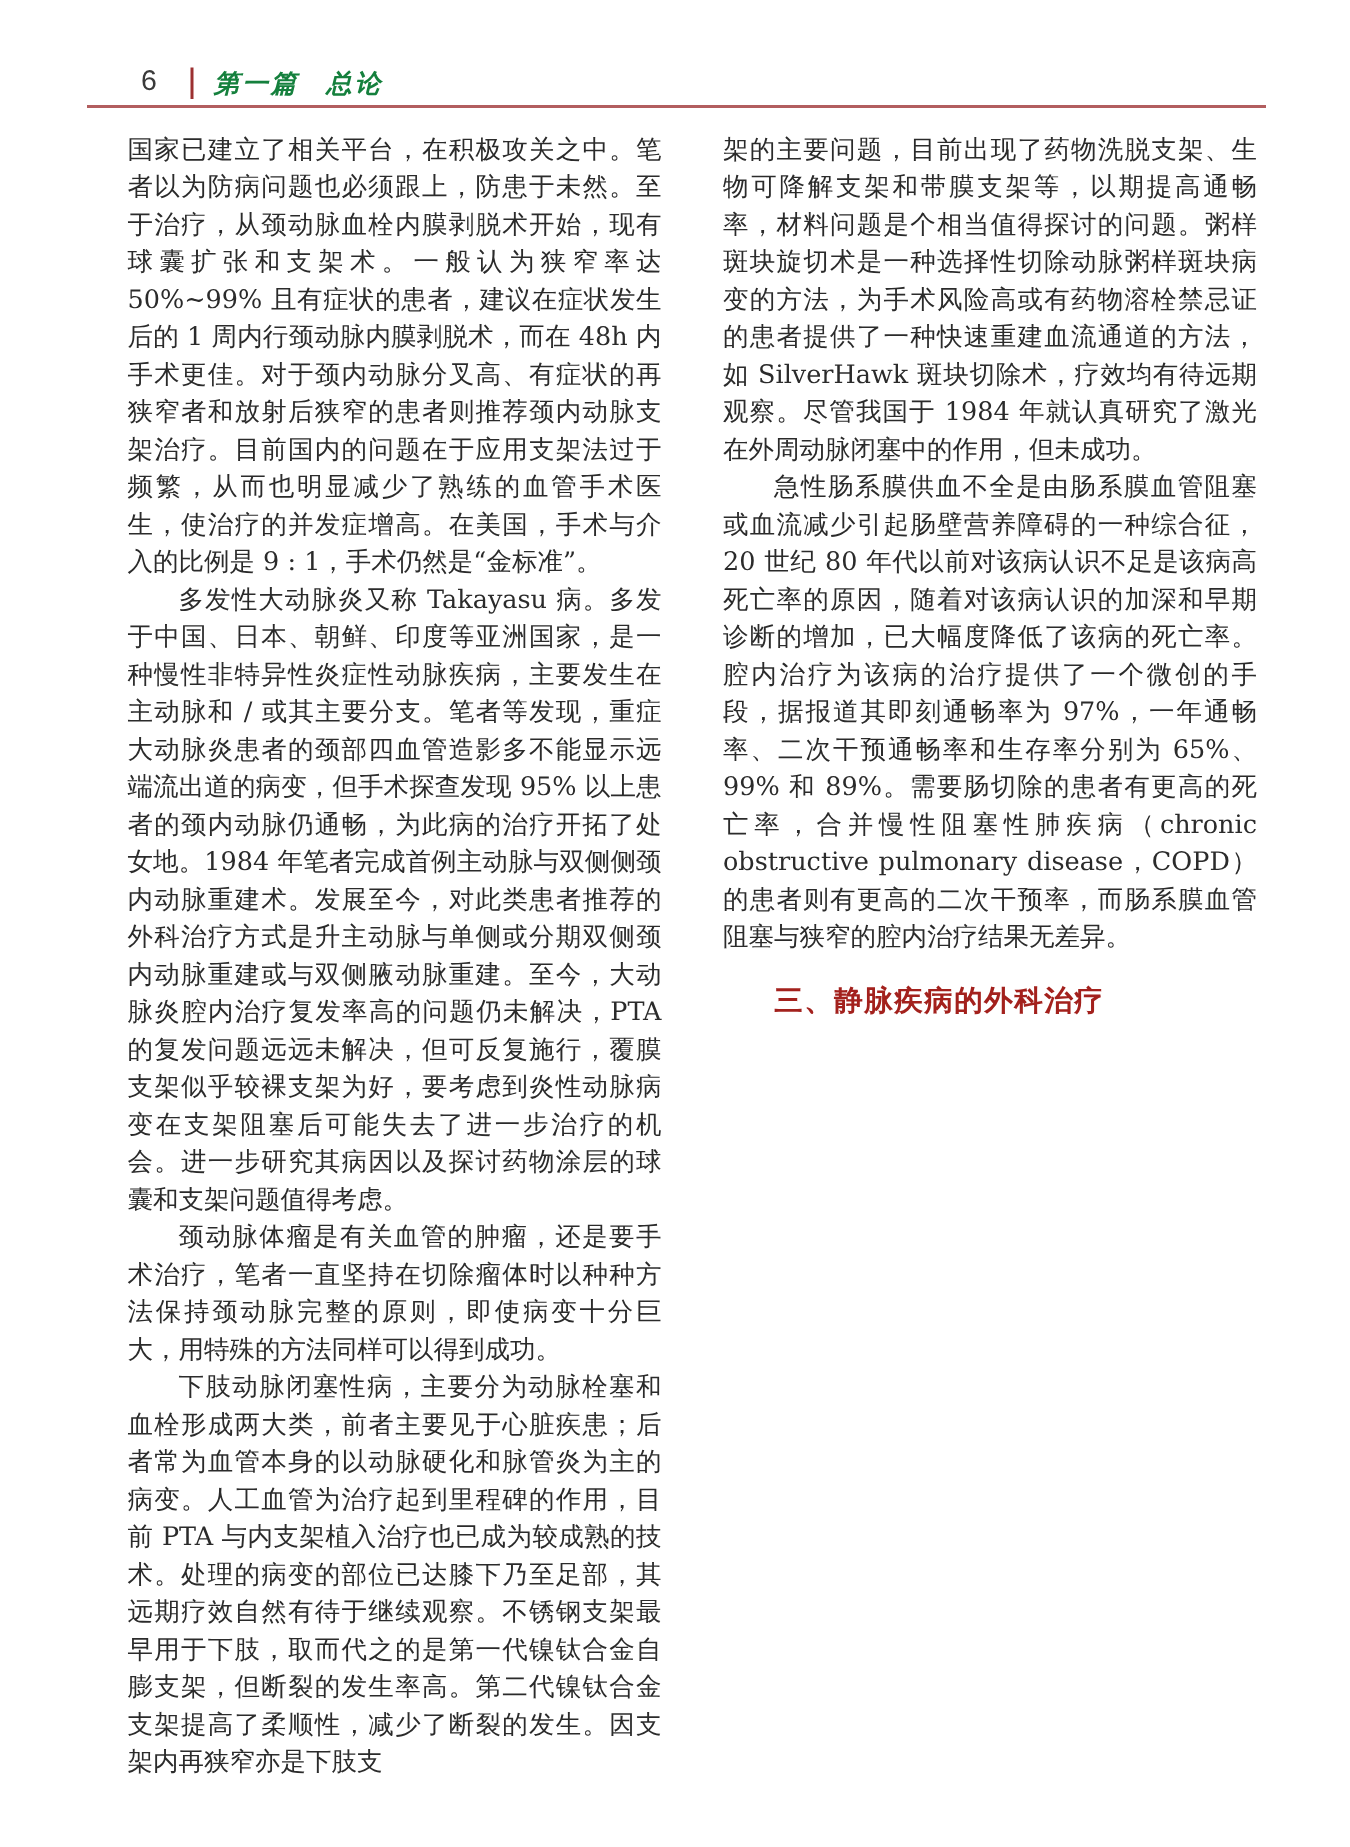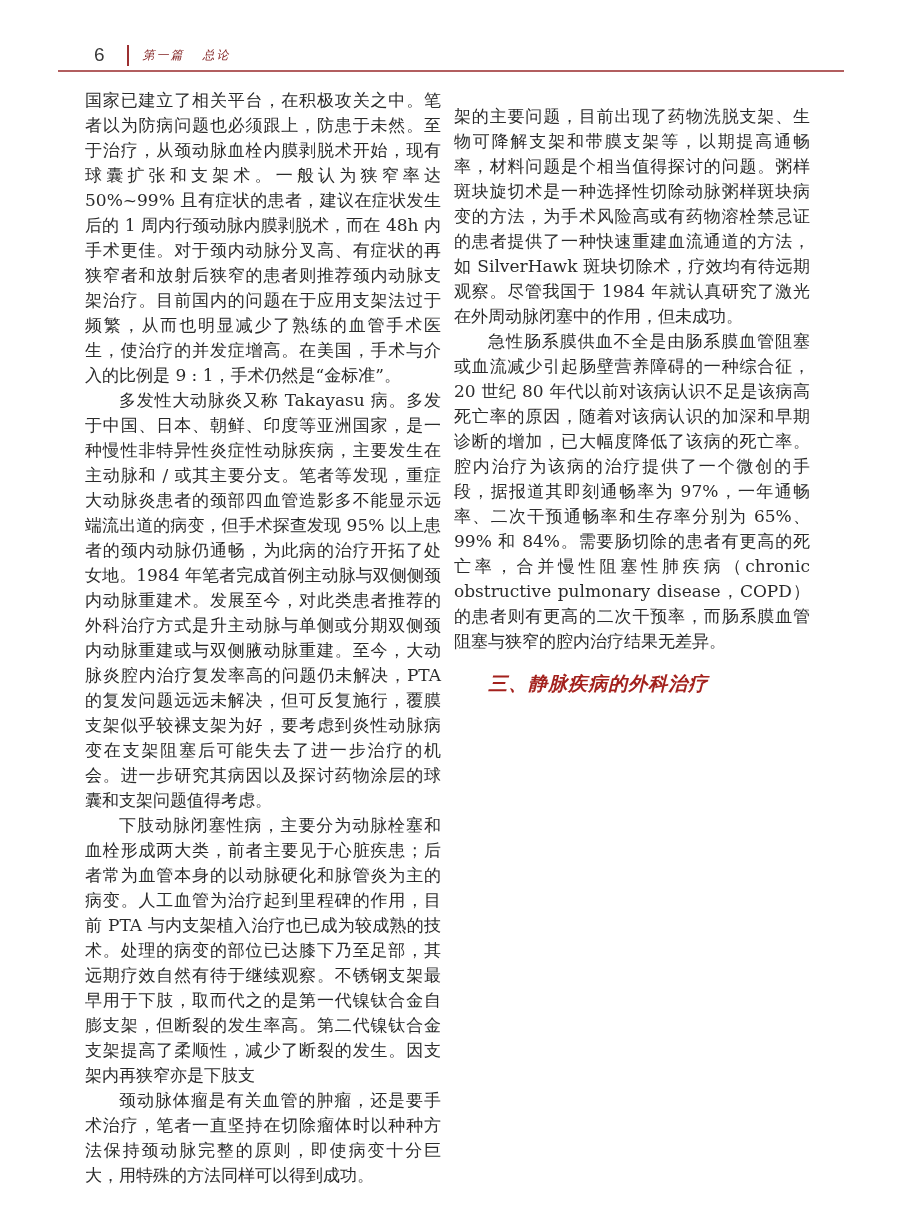--- a/index.html
+++ b/index.html
@@ -34,23 +34,23 @@
   #head-divider {
     display: inline-block;
     width: 2px;
     height: 21px;
     background: #9c3031;
     margin: 0 14px 0 22px;
   }
   .head-label {
     font-family: "DejaVu Serif", serif;
     font-style: italic;
-    font-weight: normal;
-    font-size: 12px;
-    color: #7f1d1d;
+    font-weight: bold;
+    font-size: 17px;
+    color: #15803d;
     letter-spacing: 2px;
   }
   #head-part { margin-right: 18px; }
   #head-rule {
     position: absolute;
     left: 58px;
     top: 70px;
     width: 786px;
     height: 2px;
     background: #b25e5f;
@@ -60,58 +60,57 @@
     position: absolute;
     top: 88px;
     width: 356px;
     font-size: 17px;
     line-height: 25px;
     color: #2b2b2b;
     text-align: justify;
     text-justify: inter-ideograph;
   }
   #column-left  { left: 85px;  }
-  #column-right { left: 454px; margin-top: 16px; }
+  #column-right { left: 482px; }
   .para {
     margin: 0;
     text-indent: 0;
   }
   .para.indent { text-indent: 2em; }
   
   #section-heading {
     font-family: "Liberation Sans", sans-serif;
     font-weight: bold;
     font-size: 19px;
     color: #a3211d;
     margin: 17px 0 15px 0;
     text-indent: 1.8em;
     letter-spacing: 1px;
     text-align: left;
-    font-style: italic;
   }
 </style>
 </head>
 <body>
 
 <div id="page">
 
   <div id="running-head">
     <span id="page-number">6</span>
     <span id="head-divider"></span>
     <span id="head-part" class="head-label">第一篇</span>
     <span id="head-title" class="head-label">总论</span>
   </div>
   <div id="head-rule"></div>
 
   <div id="column-left" class="column">
     <p class="para">国家已建立了相关平台，在积极攻关之中。笔者以为防病问题也必须跟上，防患于未然。至于治疗，从颈动脉血栓内膜剥脱术开始，现有球囊扩张和支架术。一般认为狭窄率达 50%~99% 且有症状的患者，建议在症状发生后的 1 周内行颈动脉内膜剥脱术，而在 48h 内手术更佳。对于颈内动脉分叉高、有症状的再狭窄者和放射后狭窄的患者则推荐颈内动脉支架治疗。目前国内的问题在于应用支架法过于频繁，从而也明显减少了熟练的血管手术医生，使治疗的并发症增高。在美国，手术与介入的比例是 9 : 1，手术仍然是“金标准”。</p>
     <p class="para indent">多发性大动脉炎又称 Takayasu 病。多发于中国、日本、朝鲜、印度等亚洲国家，是一种慢性非特异性炎症性动脉疾病，主要发生在主动脉和 / 或其主要分支。笔者等发现，重症大动脉炎患者的颈部四血管造影多不能显示远端流出道的病变，但手术探查发现 95% 以上患者的颈内动脉仍通畅，为此病的治疗开拓了处女地。1984 年笔者完成首例主动脉与双侧侧颈内动脉重建术。发展至今，对此类患者推荐的外科治疗方式是升主动脉与单侧或分期双侧颈内动脉重建或与双侧腋动脉重建。至今，大动脉炎腔内治疗复发率高的问题仍未解决，PTA 的复发问题远远未解决，但可反复施行，覆膜支架似乎较裸支架为好，要考虑到炎性动脉病变在支架阻塞后可能失去了进一步治疗的机会。进一步研究其病因以及探讨药物涂层的球囊和支架问题值得考虑。</p>
+    <p class="para indent">颈动脉体瘤是有关血管的肿瘤，还是要手术治疗，笔者一直坚持在切除瘤体时以种种方法保持颈动脉完整的原则，即使病变十分巨大，用特殊的方法同样可以得到成功。</p>
     <p class="para indent">下肢动脉闭塞性病，主要分为动脉栓塞和血栓形成两大类，前者主要见于心脏疾患；后者常为血管本身的以动脉硬化和脉管炎为主的病变。人工血管为治疗起到里程碑的作用，目前 PTA 与内支架植入治疗也已成为较成熟的技术。处理的病变的部位已达膝下乃至足部，其远期疗效自然有待于继续观察。不锈钢支架最早用于下肢，取而代之的是第一代镍钛合金自膨支架，但断裂的发生率高。第二代镍钛合金支架提高了柔顺性，减少了断裂的发生。因支架内再狭窄亦是下肢支</p>
-    <p class="para indent">颈动脉体瘤是有关血管的肿瘤，还是要手术治疗，笔者一直坚持在切除瘤体时以种种方法保持颈动脉完整的原则，即使病变十分巨大，用特殊的方法同样可以得到成功。</p>
   </div>
 
   <div id="column-right" class="column">
     <p class="para">架的主要问题，目前出现了药物洗脱支架、生物可降解支架和带膜支架等，以期提高通畅率，材料问题是个相当值得探讨的问题。粥样斑块旋切术是一种选择性切除动脉粥样斑块病变的方法，为手术风险高或有药物溶栓禁忌证的患者提供了一种快速重建血流通道的方法，如 SilverHawk 斑块切除术，疗效均有待远期观察。尽管我国于 1984 年就认真研究了激光在外周动脉闭塞中的作用，但未成功。</p>
-    <p class="para indent">急性肠系膜供血不全是由肠系膜血管阻塞或血流减少引起肠壁营养障碍的一种综合征，20 世纪 80 年代以前对该病认识不足是该病高死亡率的原因，随着对该病认识的加深和早期诊断的增加，已大幅度降低了该病的死亡率。腔内治疗为该病的治疗提供了一个微创的手段，据报道其即刻通畅率为 97%，一年通畅率、二次干预通畅率和生存率分别为 65%、99% 和 84%。需要肠切除的患者有更高的死亡率，合并慢性阻塞性肺疾病（chronic obstructive pulmonary disease，COPD）的患者则有更高的二次干预率，而肠系膜血管阻塞与狭窄的腔内治疗结果无差异。</p>
+    <p class="para indent">急性肠系膜供血不全是由肠系膜血管阻塞或血流减少引起肠壁营养障碍的一种综合征，20 世纪 80 年代以前对该病认识不足是该病高死亡率的原因，随着对该病认识的加深和早期诊断的增加，已大幅度降低了该病的死亡率。腔内治疗为该病的治疗提供了一个微创的手段，据报道其即刻通畅率为 97%，一年通畅率、二次干预通畅率和生存率分别为 65%、99% 和 89%。需要肠切除的患者有更高的死亡率，合并慢性阻塞性肺疾病（chronic obstructive pulmonary disease，COPD）的患者则有更高的二次干预率，而肠系膜血管阻塞与狭窄的腔内治疗结果无差异。</p>
     <h3 id="section-heading">三、静脉疾病的外科治疗</h3>
   </div>
 
 </div>
 
 </body></html>

